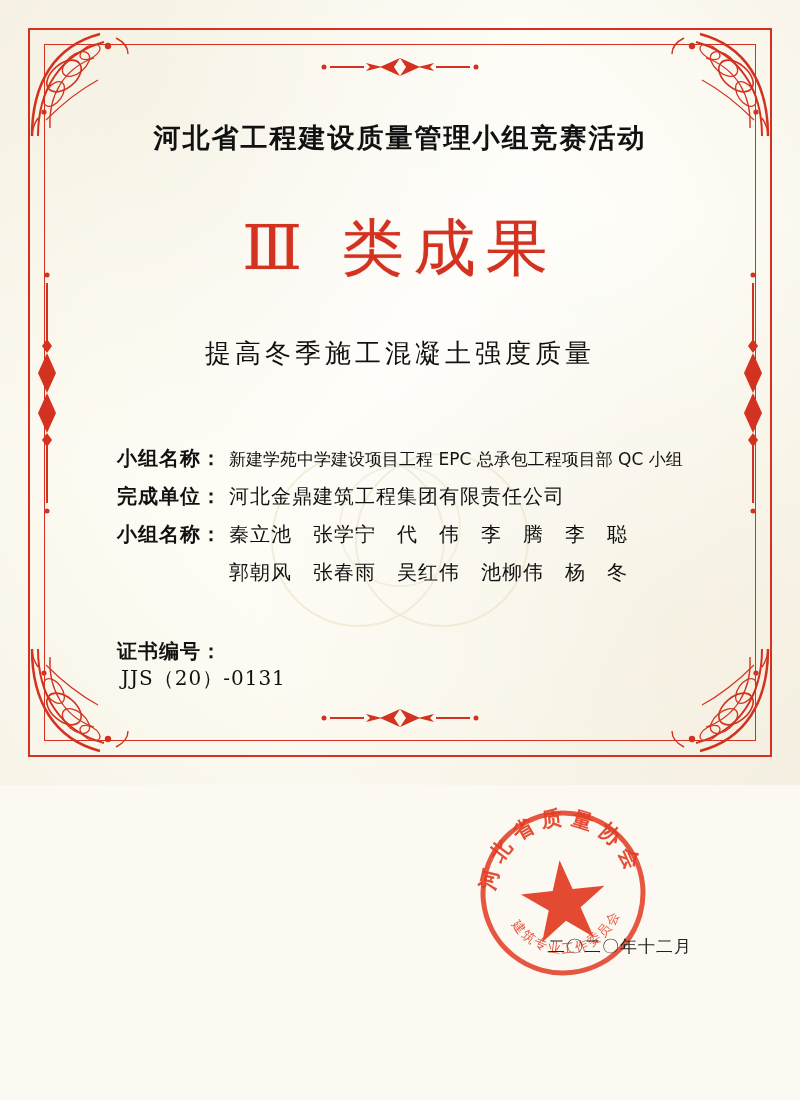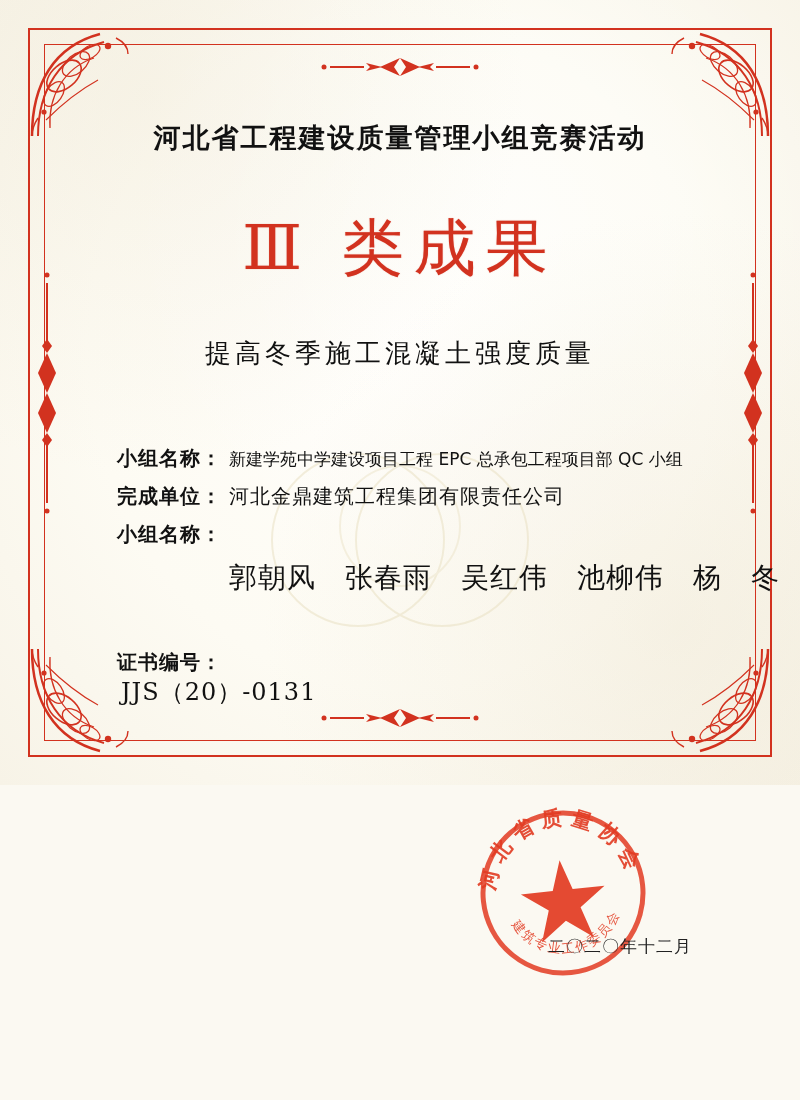--- a/index.html
+++ b/index.html
@@ -112,32 +112,32 @@
   .value{
     font-family:"DejaVu Sans", sans-serif;
     font-size:20px;
     color:#111;
     letter-spacing:1px;
     padding-left:4px;
   }
   .value.small{font-size:17px;letter-spacing:0px;}
   .members-extra{
     margin-left:112px;
-    font-size:28px;
+    font-size:20px;
     letter-spacing:1px;
     color:#111;
     margin-bottom:11px;
     white-space:pre;
   }
   .cert-row{
     margin-top:52px;
     flex-direction:column;
   }
   .cert-row .label{min-width:108px;}
-  .cert-row .value{font-family:"DejaVu Serif",serif;font-size:24px;letter-spacing:1px;}
+  .cert-row .value{font-family:"DejaVu Serif",serif;font-size:20px;letter-spacing:1px;}
 
   
   .watermark{
     position:absolute;
     left:50%;top:430px;transform:translateX(-50%);
     width:300px;height:220px;
     opacity:.5;
     pointer-events:none;
   }
   .watermark svg{width:100%;height:100%;}
@@ -306,20 +306,21 @@
       <div class="row">
         <span class="label">小组名称：</span>
         <span class="value small">新建学苑中学建设项目工程 EPC 总承包工程项目部 QC 小组</span>
       </div>
       <div class="row">
         <span class="label">完成单位：</span>
         <span class="value">河北金鼎建筑工程集团有限责任公司</span>
       </div>
       <div class="row">
         <span class="label">小组名称：</span>
+        <span class="value">秦立池　张学宁　代　伟　李　腾　李　聪</span>
       </div>
       <div class="members-extra">郭朝风　张春雨　吴红伟　池柳伟　杨　冬</div>
 
       <div class="row cert-row">
         <span class="label">证书编号：</span>
         <span class="value">JJS（20）-0131</span>
       </div>
     </div>
   </div>
 

